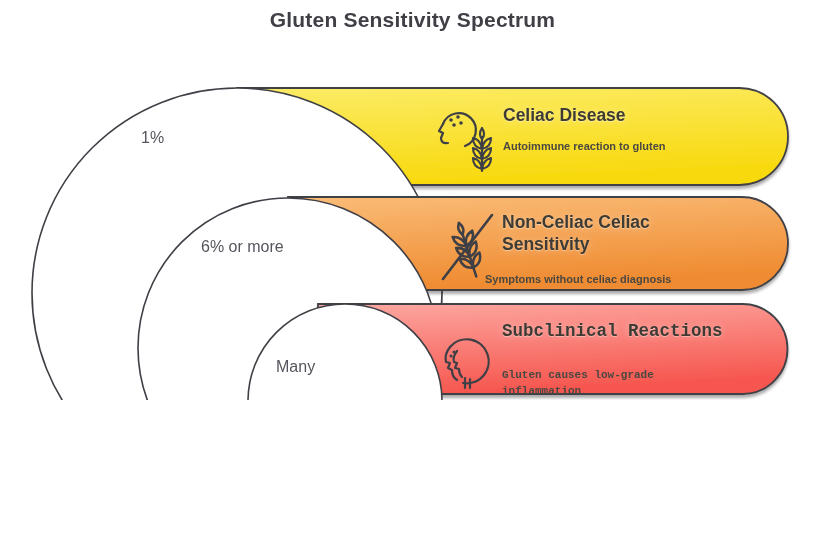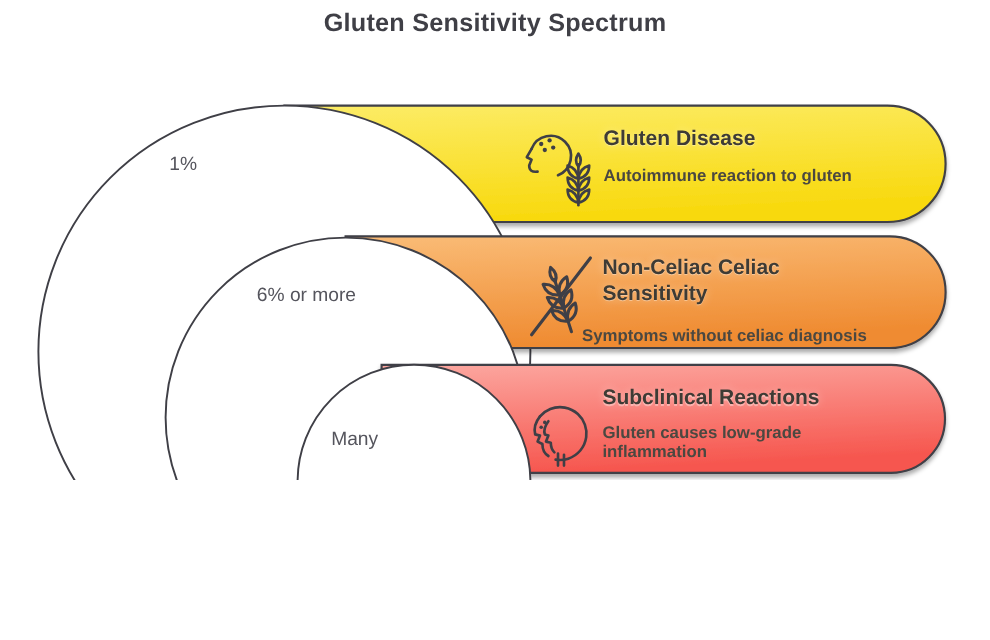--- a/index.html
+++ b/index.html
@@ -8,33 +8,33 @@
     font-family:"Liberation Sans",sans-serif;
   }
   .stage svg{position:absolute;left:0;top:0;}
   .txt{position:absolute;margin:0;}
   .main-title{
     left:0;right:0;top:8px;text-align:center;
     font-size:21px;font-weight:700;color:#3f3f46;letter-spacing:.2px;
   }
   .circle-label{font-size:16px;color:#55555d;font-weight:400;}
   .lbl-0{left:141px;top:129px;}
-  .lbl-1{left:201px;top:238px;margin-left:13px;}
+  .lbl-1{left:201px;top:238px;}
   .lbl-2{left:276px;top:358px;}
   .bar-title{
     font-size:17.5px;font-weight:700;color:#3e3b35;line-height:22px;
     text-shadow:0 1px 0 rgba(255,255,255,.35),0 0 8px rgba(255,255,255,.4);
   }
-  .bar-desc{font-size:14px;font-weight:700;color:#4b4841;line-height:16px;}
+  .bar-desc{font-size:11px;font-weight:700;color:#4b4841;line-height:16px;}
   .t-0{left:503px;top:104px;}
   .d-0{left:503px;top:138px;}
   .t-1{left:502px;top:211px;width:200px;}
   .d-1{left:485px;top:271px;}
-  .t-2{left:502px;top:320px;}
-  .d-2{left:502px;top:352px;width:175px;}
+  .t-2{left:502px;top:320px;font-family:Liberation Mono, monospace;}
+  .d-2{left:502px;top:367px;width:175px;font-family:Liberation Mono, monospace;}
 </style>
 </head>
 <body>
 
 <div class="stage">
 
   <svg width="825" height="533" viewBox="0 0 825 533">
     <defs>
       <linearGradient id="grad0" x1="0" y1="0" x2="0.25" y2="1">
         <stop offset="0" stop-color="#fcec67"></stop>
@@ -106,21 +106,21 @@
       </g>
     </g>
   </svg>
 
   <p class="txt main-title">Gluten Sensitivity Spectrum</p>
 
   <p class="txt circle-label lbl-0">1%</p>
   <p class="txt circle-label lbl-1">6% or more</p>
   <p class="txt circle-label lbl-2">Many</p>
 
-  <p class="txt bar-title t-0">Gluten Disease</p>
+  <p class="txt bar-title t-0">Celiac Disease</p>
   <p class="txt bar-desc d-0">Autoimmune reaction to gluten</p>
 
   <p class="txt bar-title t-1">Non-Celiac Celiac Sensitivity</p>
   <p class="txt bar-desc d-1">Symptoms without celiac diagnosis</p>
 
   <p class="txt bar-title t-2">Subclinical Reactions</p>
   <p class="txt bar-desc d-2">Gluten causes low-grade inflammation</p>
 </div>
 
 </body></html>

